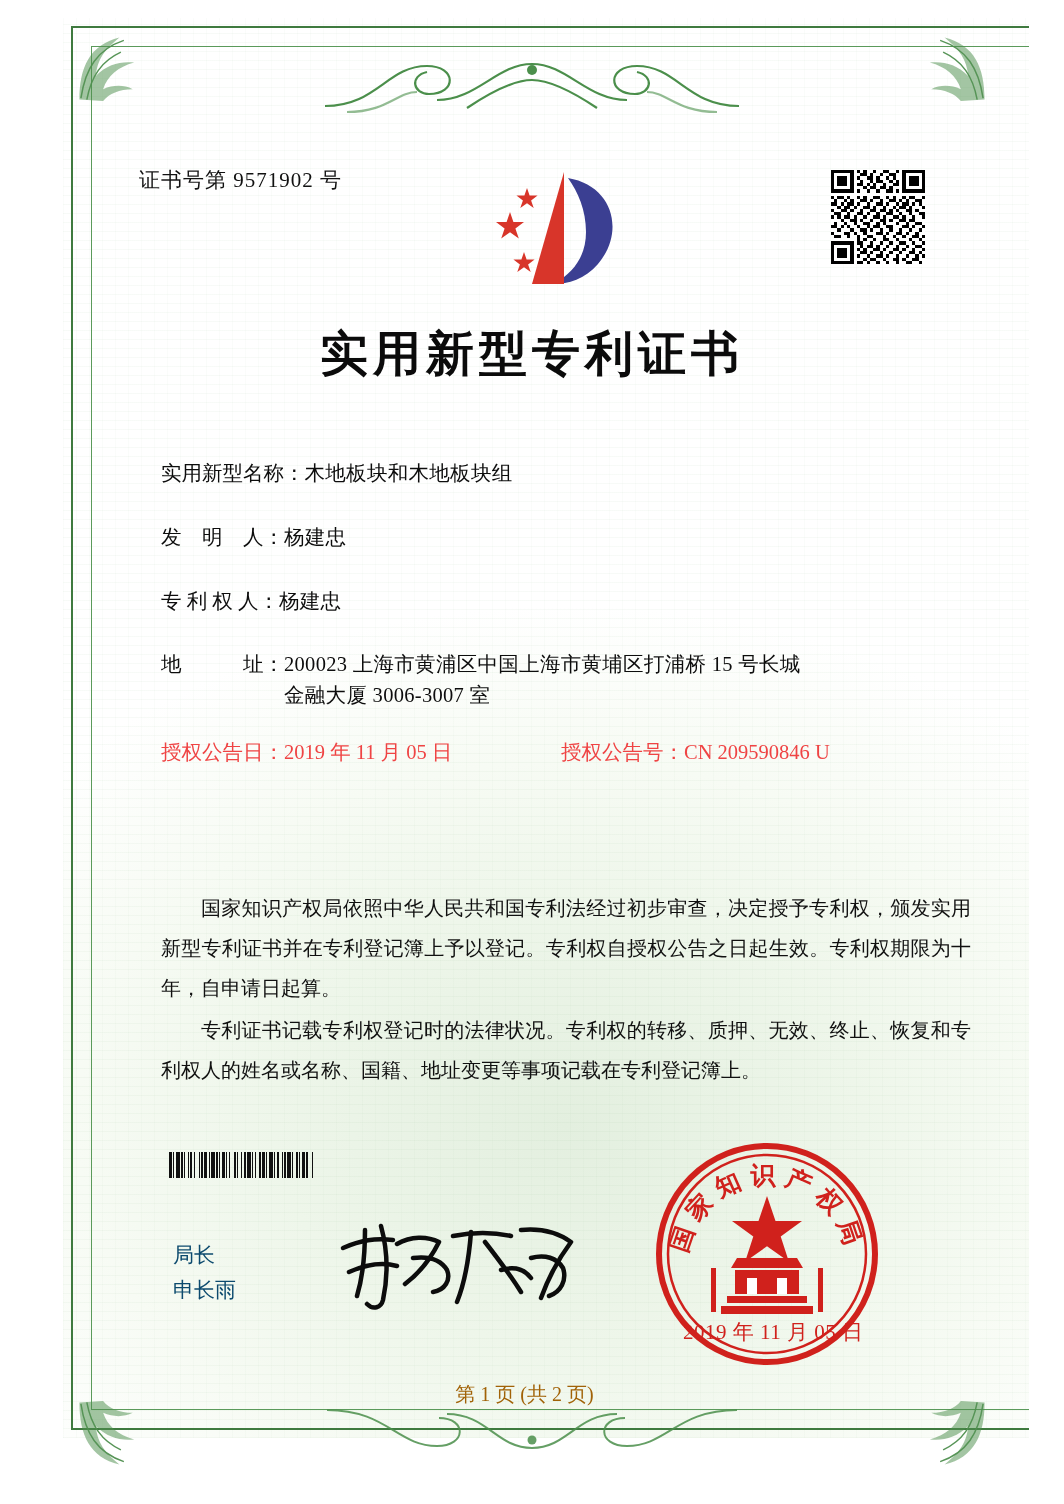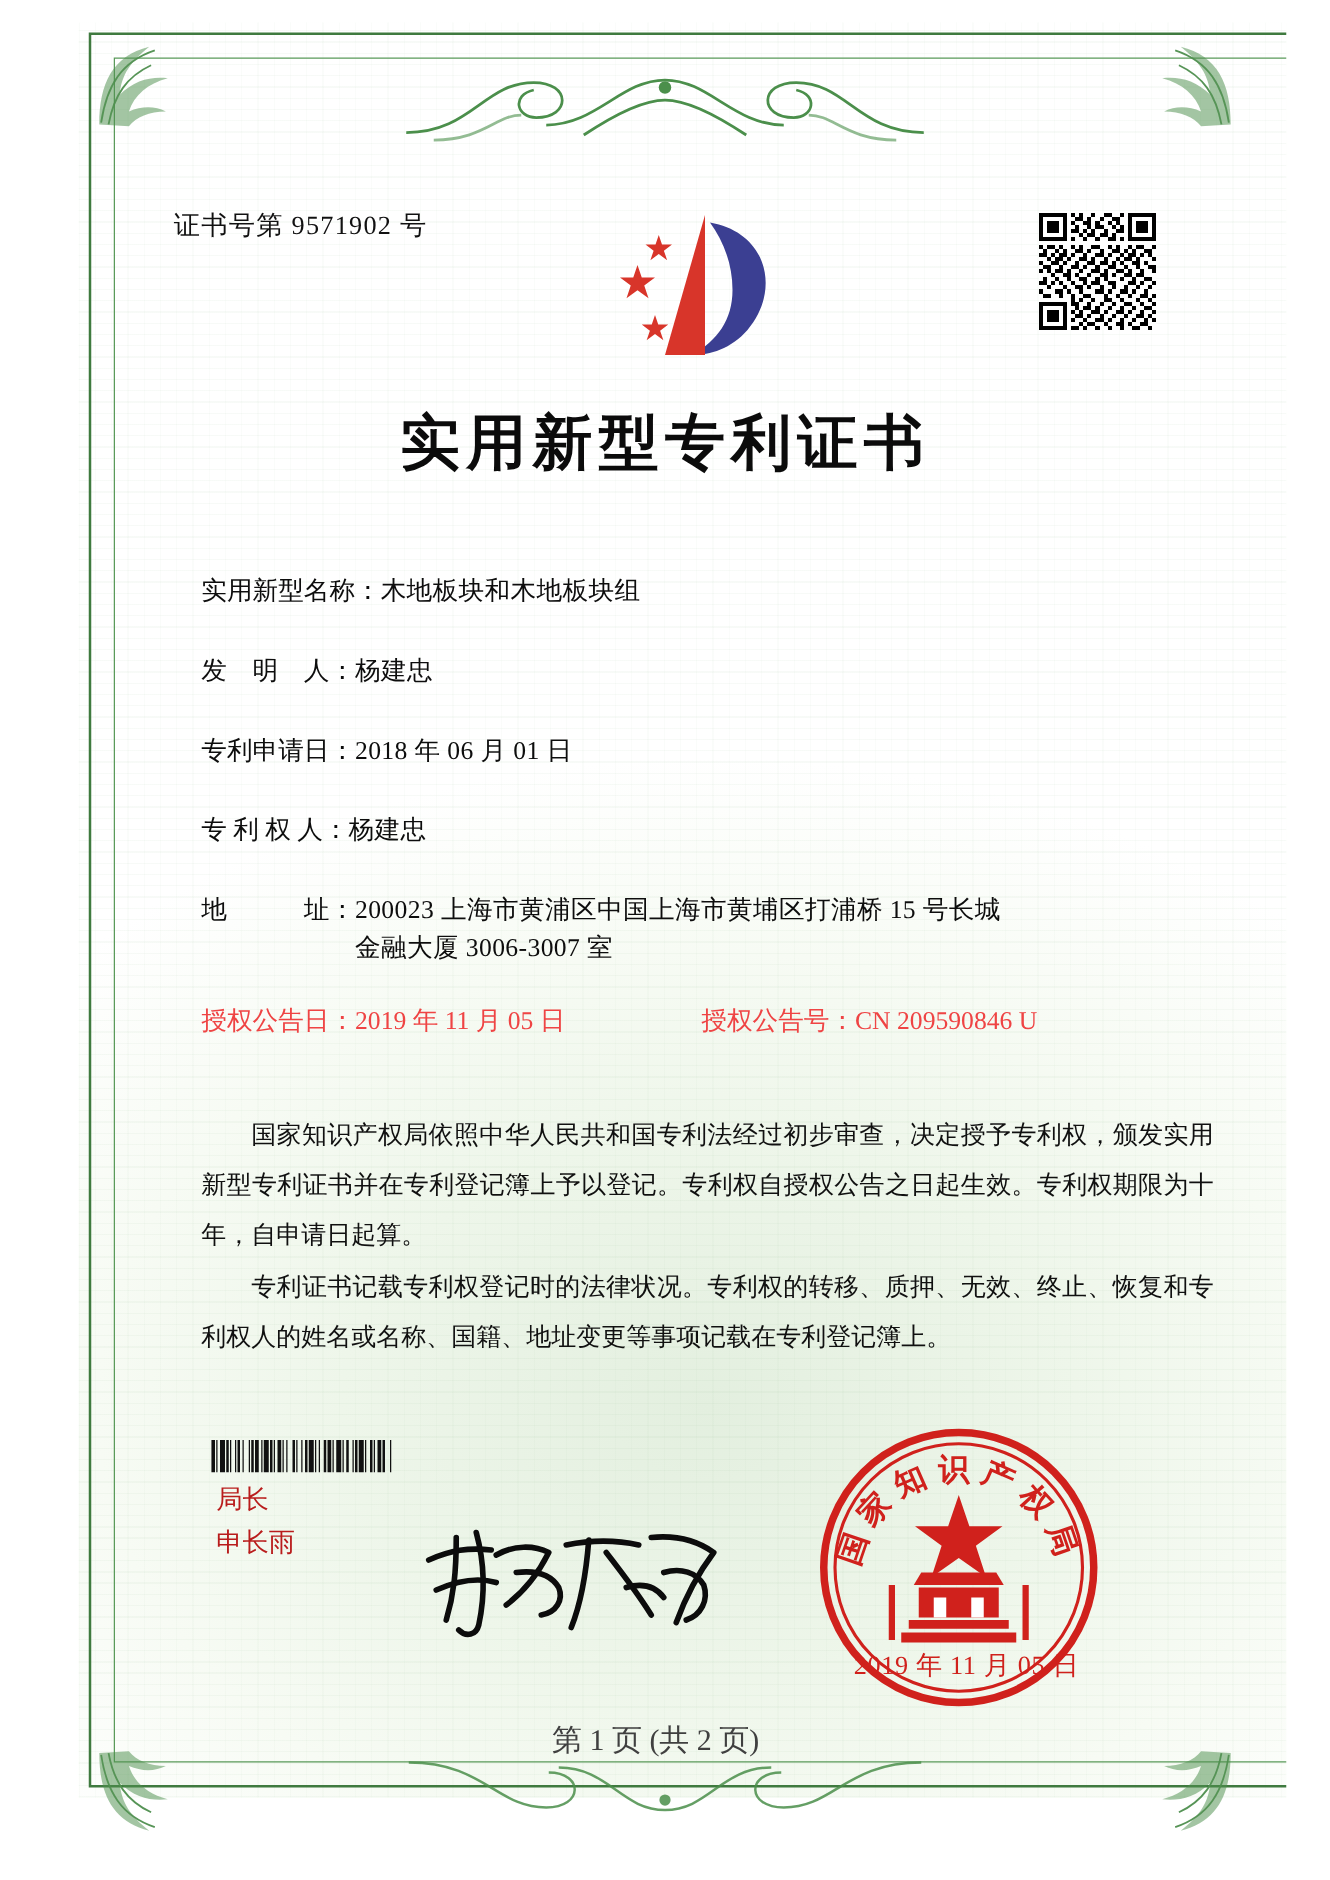--- a/index.html
+++ b/index.html
@@ -214,24 +214,24 @@
   .barcode i {
     display: block;
     background: #111;
     height: 100%;
   }
 
   
   .sig-label {
     position: absolute;
     left: 138px;
-    top: 1182px;
+    top: 1238px;
     font-size: 21px;
     line-height: 1.65;
-    color: #b91c1c;
+    color: #0c4a6e;
   }
   .signature {
     position: absolute;
     left: 300px;
     top: 1214px;
     width: 250px;
     height: 105px;
     color: #0c0c0c;
   }
   .signature svg { width: 100%; height: 100%; display: block; }
@@ -254,22 +254,22 @@
     letter-spacing: 0.5px;
     white-space: nowrap;
   }
 
   
   .page-no {
     position: absolute;
     left: 0; right: 15px;
     bottom: 96px;
     text-align: center;
-    font-size: 24px;
-    color: #404040;
+    font-size: 20px;
+    color: #a16207;
   }
   .footer-note {
     position: absolute;
     left: 0; right: 0;
     bottom: 22px;
     text-align: center;
     font-size: 18px;
     color: #111;
     letter-spacing: 1px;
   }
@@ -597,24 +597,20 @@
   <div class="fields">
     <div class="field">
       <span class="label">实用新型名称：</span>
       <span class="value">木地板块和木地板块组</span>
     </div>
     <div class="field">
       <span class="label">发　明　人：</span>
       <span class="value">杨建忠</span>
     </div>
     <div class="field">
-      <span class="label">专利申请日：</span>
-      <span class="value">2018 年 06 月 01 日</span>
-    </div>
-    <div class="field">
       <span class="label">专 利 权 人：</span>
       <span class="value">杨建忠</span>
     </div>
     <div class="field">
       <span class="label">地　　　址：</span>
       <span class="value">
         <span>200023 上海市黄浦区中国上海市黄埔区打浦桥 15 号长城</span>
         <span class="l2">金融大厦 3006-3007 室</span>
       </span>
     </div>

